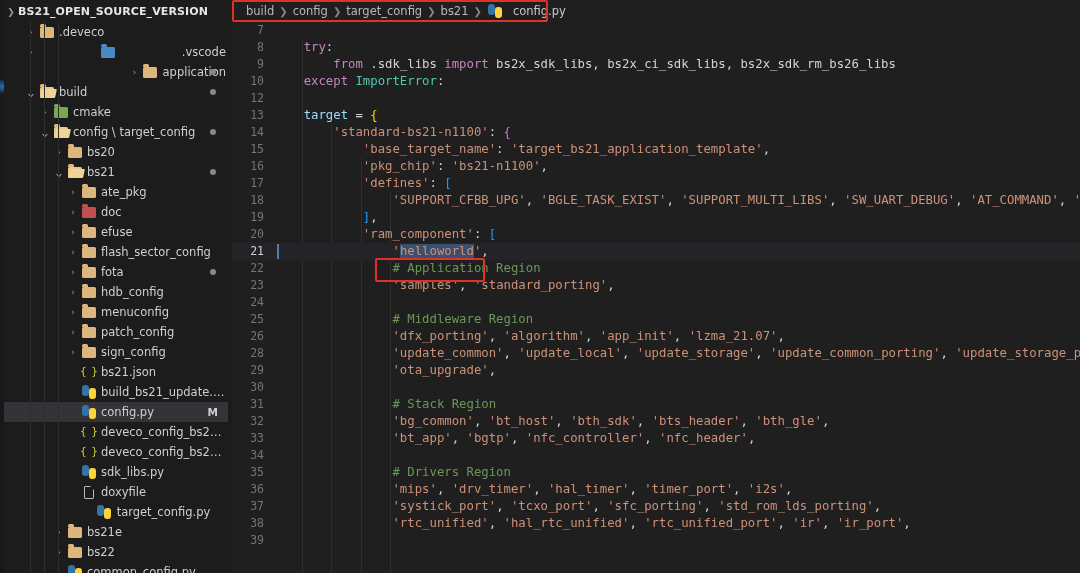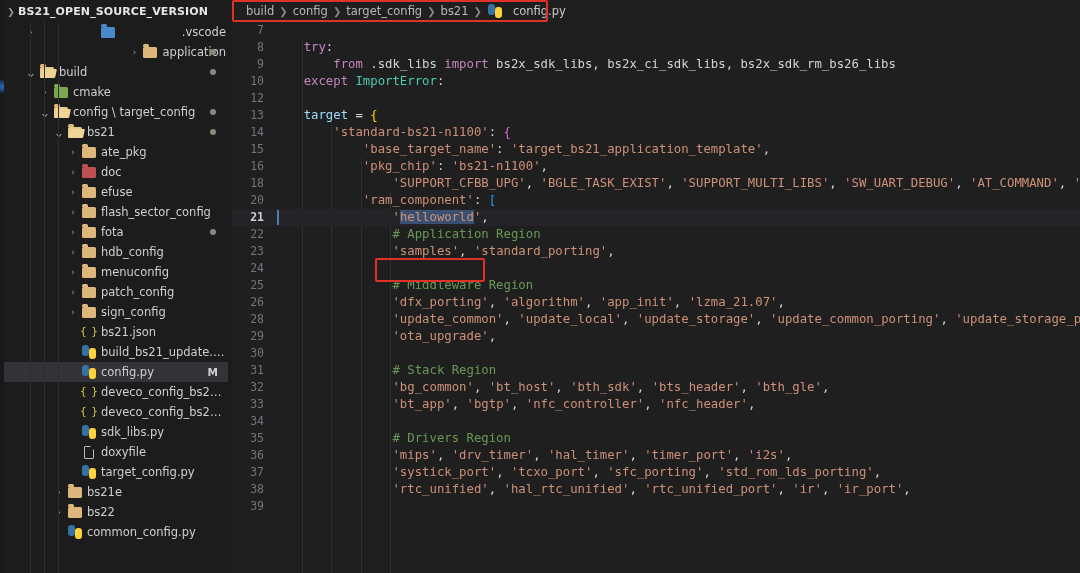--- a/index.html
+++ b/index.html
@@ -137,21 +137,21 @@
     font-size: 12.3px;
     line-height: 17px;
   }
   .code-line { position:relative; height:17px; white-space:pre; }
   .code-line.active { background:#232328; }
   .gutter {
     position:absolute; left:0; top:0; width:42px;
     text-align:right; color:#6e7681; font-size:11.5px;
     padding-right:10px;
   }
-  .code-line.active .gutter { color:#cfcfcf; font-weight:bold; }
+  .code-line.active .gutter { color:#cfcfcf; font-weight:normal; }
   .code-text { position:absolute; left:42px; top:0; right:0; }
   .cursor {
     position:absolute; left:45px; top:1px;
     width:2px; height:15px; background:#4a7fb5;
   }
   
   #indent-guides { position:absolute; left:0; top:0; right:0; bottom:0; pointer-events:none; }
   #indent-guides i { position:absolute; width:1px; background:#2f2f2f; display:block; }
 
   
@@ -175,20 +175,27 @@
   <div id="activity-strip">
     <div class="dot"></div>
   </div>
 
   <div id="sidebar">
     <div class="tree-row root">
       <span class="chev">❯</span>
       <span class="lbl">BS21_OPEN_SOURCE_VERSION</span>
     </div>
     <div id="tree-body">
+        <div class="tree-row" style="padding-left: 20px;">
+          <span class="chev">›</span>
+          <span class="ico">
+            <span class="folder"></span>
+          </span>
+          <span class="lbl">.deveco</span>
+        </div>
         <div class="tree-row" style="padding-left: 20px; justify-content: space-between;">
           <span class="chev">›</span>
           <span class="ico">
             <span class="folder blue"></span>
           </span>
           <span class="lbl">.vscode</span>
         </div>
         <div class="tree-row" style="padding-left: 20px; justify-content: flex-end;">
           <span class="chev">›</span>
           <span class="ico">
@@ -212,20 +219,27 @@
           </span>
           <span class="lbl">cmake</span>
         </div>
         <div class="tree-row" style="padding-left: 34px;">
           <span class="chev" style="font-size: 13px; line-height: 13px;">⌄</span>
           <span class="ico">
             <span class="folder open"></span>
           </span>
           <span class="lbl">config \ target_config</span>
           <span class="dirty-dot"></span>
+        </div>
+        <div class="tree-row" style="padding-left: 48px;">
+          <span class="chev">›</span>
+          <span class="ico">
+            <span class="folder"></span>
+          </span>
+          <span class="lbl">bs20</span>
         </div>
         <div class="tree-row" style="padding-left: 48px;">
           <span class="chev" style="font-size: 13px; line-height: 13px;">⌄</span>
           <span class="ico">
             <span class="folder open"></span>
           </span>
           <span class="lbl">bs21</span>
           <span class="dirty-dot"></span>
         </div>
         <div class="tree-row" style="padding-left: 62px;">
@@ -338,21 +352,21 @@
           </span>
           <span class="lbl">sdk_libs.py</span>
         </div>
         <div class="tree-row" style="padding-left: 62px;">
           <span class="chev none">›</span>
           <span class="ico">
             <span class="file-ico"></span>
           </span>
           <span class="lbl">doxyfile</span>
         </div>
-        <div class="tree-row" style="padding-left: 62px;">
+        <div class="tree-row" style="padding-left: 62px; justify-content: center;">
           <span class="chev none">›</span>
           <span class="ico">
             <span class="py-ico">
               <span class="b b1"></span>
               <span class="b b2"></span>
             </span>
           </span>
           <span class="lbl">target_config.py</span>
         </div>
         <div class="tree-row" style="padding-left: 48px;">
@@ -414,21 +428,23 @@
       <div id="code-lines">
           <div class="code-line"><span class="gutter">7</span><span class="code-text"></span></div>
           <div class="code-line"><span class="gutter">8</span><span class="code-text"><span class="t-pun">    </span><span class="t-kw">try</span><span class="t-pun">:</span></span></div>
           <div class="code-line"><span class="gutter">9</span><span class="code-text"><span class="t-pun">        </span><span class="t-kw">from</span><span class="t-pun"> .sdk_libs </span><span class="t-kw">import</span><span class="t-pun"> bs2x_sdk_libs, bs2x_ci_sdk_libs, bs2x_sdk_rm_bs26_libs</span></span></div>
           <div class="code-line"><span class="gutter">10</span><span class="code-text"><span class="t-pun">    </span><span class="t-kw">except</span><span class="t-pun"> </span><span class="t-cls">ImportError</span><span class="t-pun">:</span></span></div>
           <div class="code-line"><span class="gutter">12</span><span class="code-text"></span></div>
           <div class="code-line"><span class="gutter">13</span><span class="code-text"><span class="t-pun">    </span><span class="t-var">target</span><span class="t-pun"> = </span><span class="t-brk1">{</span></span></div>
           <div class="code-line"><span class="gutter">14</span><span class="code-text"><span class="t-pun">        </span><span class="t-str">'standard-bs21-n1100'</span><span class="t-pun">: </span><span class="t-brk2">{</span></span></div>
           <div class="code-line"><span class="gutter">15</span><span class="code-text"><span class="t-pun">            </span><span class="t-str">'base_target_name'</span><span class="t-pun">: </span><span class="t-str">'target_bs21_application_template'</span><span class="t-pun">,</span></span></div>
           <div class="code-line"><span class="gutter">16</span><span class="code-text"><span class="t-pun">            </span><span class="t-str">'pkg_chip'</span><span class="t-pun">: </span><span class="t-str">'bs21-n1100'</span><span class="t-pun">,</span></span></div>
+          <div class="code-line"><span class="gutter">17</span><span class="code-text"><span class="t-pun">            </span><span class="t-str">'defines'</span><span class="t-pun">: </span><span class="t-brk3">[</span></span></div>
           <div class="code-line"><span class="gutter">18</span><span class="code-text"><span class="t-pun">                </span><span class="t-str">'SUPPORT_CFBB_UPG'</span><span class="t-pun">, </span><span class="t-str">'BGLE_TASK_EXIST'</span><span class="t-pun">, </span><span class="t-str">'SUPPORT_MULTI_LIBS'</span><span class="t-pun">, </span><span class="t-str">'SW_UART_DEBUG'</span><span class="t-pun">, </span><span class="t-str">'AT_COMMAND'</span><span class="t-pun">, </span><span class="t-str">'XO_32M_CAL</span></span></div>
+          <div class="code-line"><span class="gutter">19</span><span class="code-text"><span class="t-pun">            </span><span class="t-brk3">]</span><span class="t-pun">,</span></span></div>
           <div class="code-line"><span class="gutter">20</span><span class="code-text"><span class="t-pun">            </span><span class="t-str">'ram_component'</span><span class="t-pun">: </span><span class="t-brk3">[</span></span></div>
           <div class="code-line active"><span class="gutter">21</span><span class="code-text"><span class="t-pun">                </span><span class="t-str">'</span><span class="t-str sel">helloworld</span><span class="t-str">'</span><span class="t-pun">,</span></span><span class="cursor"></span></div>
           <div class="code-line"><span class="gutter">22</span><span class="code-text"><span class="t-pun">                </span><span class="t-cmt"># Application Region</span></span></div>
           <div class="code-line"><span class="gutter">23</span><span class="code-text"><span class="t-pun">                </span><span class="t-str">'samples'</span><span class="t-pun">, </span><span class="t-str">'standard_porting'</span><span class="t-pun">,</span></span></div>
           <div class="code-line"><span class="gutter">24</span><span class="code-text"></span></div>
           <div class="code-line"><span class="gutter">25</span><span class="code-text"><span class="t-pun">                </span><span class="t-cmt"># Middleware Region</span></span></div>
           <div class="code-line"><span class="gutter">26</span><span class="code-text"><span class="t-pun">                </span><span class="t-str">'dfx_porting'</span><span class="t-pun">, </span><span class="t-str">'algorithm'</span><span class="t-pun">, </span><span class="t-str">'app_init'</span><span class="t-pun">, </span><span class="t-str">'lzma_21.07'</span><span class="t-pun">,</span></span></div>
           <div class="code-line"><span class="gutter">28</span><span class="code-text"><span class="t-pun">                </span><span class="t-str">'update_common'</span><span class="t-pun">, </span><span class="t-str">'update_local'</span><span class="t-pun">, </span><span class="t-str">'update_storage'</span><span class="t-pun">, </span><span class="t-str">'update_common_porting'</span><span class="t-pun">, </span><span class="t-str">'update_storage_porting'</span></span></div>
           <div class="code-line"><span class="gutter">29</span><span class="code-text"><span class="t-pun">                </span><span class="t-str">'ota_upgrade'</span><span class="t-pun">,</span></span></div>
           <div class="code-line"><span class="gutter">30</span><span class="code-text"></span></div>

